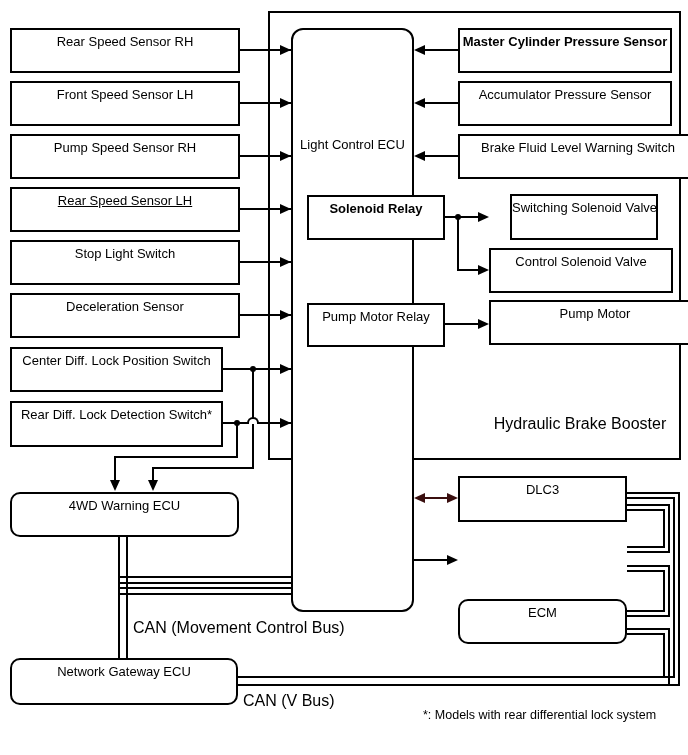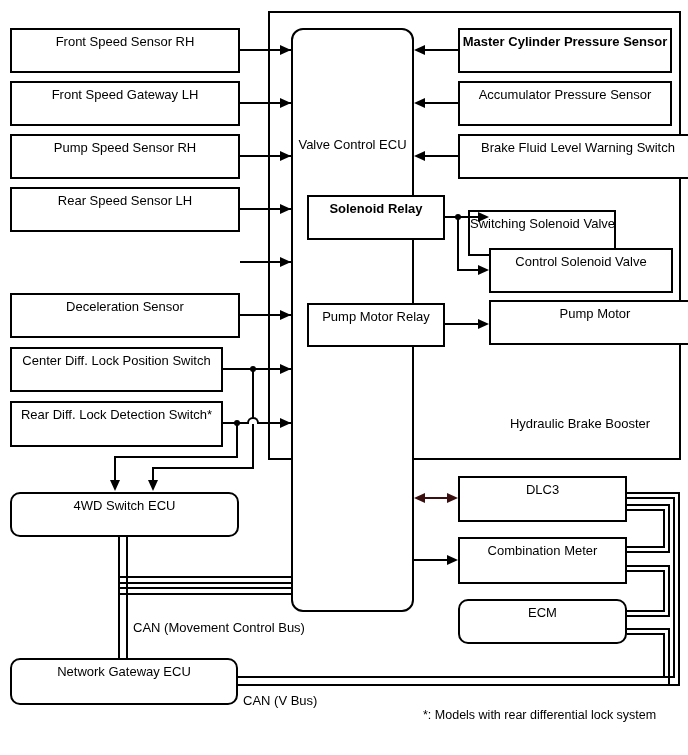--- a/index.html
+++ b/index.html
@@ -23,50 +23,51 @@
   .vl{position:absolute;width:2px;background:#000;}
   .dbl-h{position:absolute;border-top:2px solid #000;border-bottom:2px solid #000;box-sizing:border-box;}
   .dbl-v{position:absolute;border-left:2px solid #000;border-right:2px solid #000;box-sizing:border-box;}
   .loop{position:absolute;border:2px solid #000;border-left:none;box-sizing:border-box;}
   .loop-tr{position:absolute;border-top:2px solid #000;border-right:2px solid #000;box-sizing:border-box;}
   .arr-r{position:absolute;width:0;height:0;border-top:5px solid transparent;border-bottom:5px solid transparent;border-left:11px solid #000;}
   .arr-l{position:absolute;width:0;height:0;border-top:5px solid transparent;border-bottom:5px solid transparent;border-right:11px solid #000;}
   .arr-d{position:absolute;width:0;height:0;border-left:5px solid transparent;border-right:5px solid transparent;border-top:11px solid #000;}
   .dot{position:absolute;width:6px;height:6px;background:#000;border-radius:50%;}
   .hop{position:absolute;width:12px;height:7px;border:2px solid #000;border-bottom:none;border-radius:6px 6px 0 0;background:#fff;box-sizing:border-box;}
-  .lbl{position:absolute;font-size:13px;line-height:14px;white-space:nowrap;}
+  .lbl{position:absolute;font-size:16px;line-height:14px;white-space:nowrap;}
   .maroon-line{background:#3a0f0f;}
   .maroon-l{border-right-color:#3a0f0f;}
   .maroon-r{border-left-color:#3a0f0f;}
   .ctr{text-align:center;}
 </style>
 </head>
 <body>
 
 <div id="stage">
 
   <div class="outer" style="left:268px;top:11px;width:413px;height:449px;"></div>
 
   <div class="ecu" style="left:291px;top:28px;width:123px;height:584px;">
-    <div class="ecu-label">Valve Control ECU</div>
+    <div class="ecu-label">Light Control ECU</div>
   </div>
 
-  <div class="box" style="left:10px;top:28px;width:230px;height:45px;"><span>Front Speed Sensor RH</span></div>
-  <div class="box" style="left:10px;top:81px;width:230px;height:45px;"><span>Front Speed Gateway LH</span></div>
+  <div class="box" style="left:10px;top:28px;width:230px;height:45px;"><span>Rear Speed Sensor RH</span></div>
+  <div class="box" style="left:10px;top:81px;width:230px;height:45px;"><span>Front Speed Sensor LH</span></div>
   <div class="box" style="left:10px;top:134px;width:230px;height:45px;"><span>Pump Speed Sensor RH</span></div>
-  <div class="box" style="left:10px;top:187px;width:230px;height:45px;"><span>Rear Speed Sensor LH</span></div>
+  <div class="box" style="left:10px;top:187px;width:230px;height:45px;text-decoration:underline;"><span>Rear Speed Sensor LH</span></div>
+  <div class="box" style="left:10px;top:240px;width:230px;height:45px;"><span>Stop Light Switch</span></div>
   <div class="box" style="left:10px;top:293px;width:230px;height:45px;"><span>Deceleration Sensor</span></div>
   <div class="box" style="left:10px;top:347px;width:213px;height:45px;"><span>Center Diff. Lock Position Switch</span></div>
   <div class="box" style="left:10px;top:401px;width:213px;height:46px;"><span>Rear Diff. Lock Detection Switch*</span></div>
 
   <div class="box" style="left:458px;top:28px;width:214px;height:45px;font-weight:bold;"><span>Master Cylinder Pressure Sensor</span></div>
   <div class="box" style="left:458px;top:81px;width:214px;height:45px;"><span>Accumulator Pressure Sensor</span></div>
   <div class="box" style="left:458px;top:134px;width:240px;height:45px;"><span>Brake Fluid Level Warning Switch</span></div>
 
-  <div class="box" style="left:468px;top:194px;width:148px;height:46px;margin-top:16px;"><span>Switching Solenoid Valve</span></div>
+  <div class="box" style="left:510px;top:194px;width:148px;height:46px;"><span>Switching Solenoid Valve</span></div>
   <div class="box" style="left:489px;top:248px;width:184px;height:45px;"><span>Control Solenoid Valve</span></div>
   <div class="box" style="left:489px;top:300px;width:212px;height:45px;"><span>Pump Motor</span></div>
 
   <div class="box" style="left:307px;top:195px;width:138px;height:45px;font-weight:bold;"><span>Solenoid Relay</span></div>
   <div class="box" style="left:307px;top:303px;width:138px;height:44px;"><span>Pump Motor Relay</span></div>
 
   <div class="lbl ctr" style="left:480px;top:417px;width:200px;">Hydraulic Brake Booster</div>
 
   <div class="hl" style="left:240px;top:49px;width:51px;"></div>
   <div class="arr-r" style="left:280px;top:45px;"></div>
@@ -132,23 +133,22 @@
   <div class="loop" style="left:627px;top:492px;width:53px;height:194px;"></div>
   <div class="loop" style="left:627px;top:497px;width:48px;height:181px;"></div>
   <div class="loop" style="left:627px;top:504px;width:43px;height:49px;"></div>
   <div class="loop" style="left:627px;top:509px;width:38px;height:39px;"></div>
   <div class="loop" style="left:627px;top:565px;width:43px;height:52px;"></div>
   <div class="loop" style="left:627px;top:570px;width:38px;height:42px;"></div>
   <div class="loop-tr" style="left:627px;top:628px;width:43px;height:58px;"></div>
   <div class="loop-tr" style="left:627px;top:633px;width:38px;height:45px;"></div>
 
   <div class="box" style="left:458px;top:476px;width:169px;height:46px;"><span>DLC3</span></div>
-  <div class="box" style="left:458px;top:537px;width:169px;height:47px;"><span>Combination Meter</span></div>
   <div class="box rbox" style="left:458px;top:599px;width:169px;height:45px;"><span>ECM</span></div>
 
-  <div class="box rbox" style="left:10px;top:492px;width:229px;height:45px;"><span>4WD Switch ECU</span></div>
+  <div class="box rbox" style="left:10px;top:492px;width:229px;height:45px;"><span>4WD Warning ECU</span></div>
   <div class="box rbox" style="left:10px;top:658px;width:228px;height:47px;"><span>Network Gateway ECU</span></div>
 
   <div class="lbl" style="left:133px;top:621px;">CAN (Movement Control Bus)</div>
   <div class="lbl" style="left:243px;top:694px;">CAN (V Bus)</div>
   <div class="lbl" style="left:423px;top:708px;font-size:12.5px;">*: Models with rear differential lock system</div>
 
 </div>
 
 </body></html>

